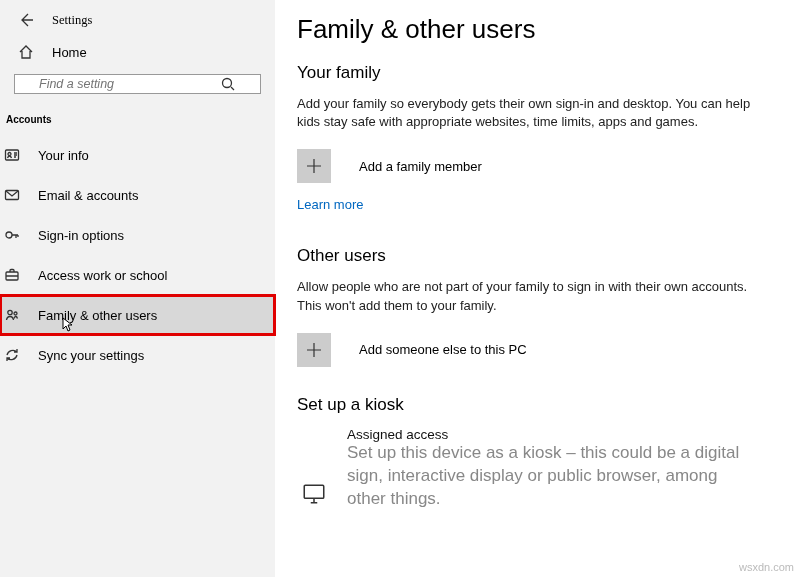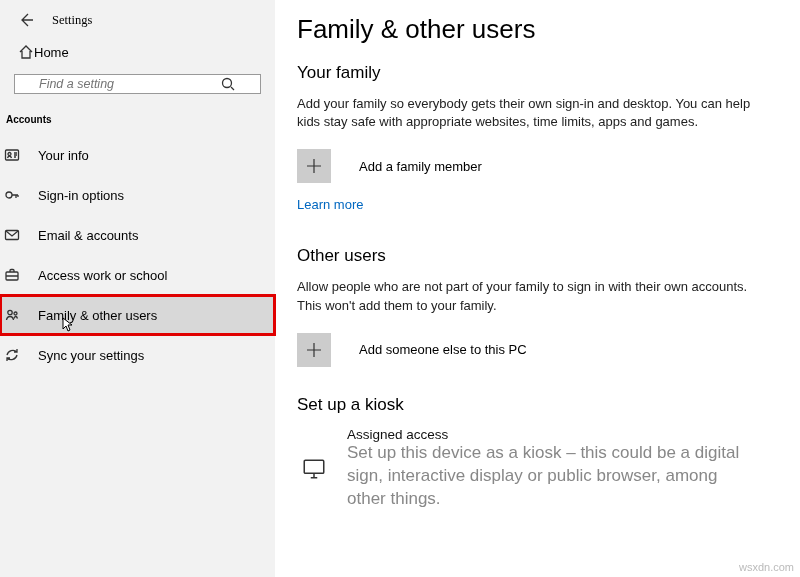--- a/index.html
+++ b/index.html
@@ -27,20 +27,21 @@
     align-items: center;
     padding: 12px 18px 8px 18px;
     gap: 18px;
     font-family: Liberation Serif, serif;
   }
   .header-title { font-size: 12.5px; }
   .home-row {
     display: flex;
     align-items: center;
     padding: 8px 18px;
+    gap: 18px;
     font-size: 13px;
     cursor: pointer;
   }
   .search-wrap { padding: 6px 14px 2px; }
   .search {
     width: 100%;
     height: 20px;
     border: 1px solid #999;
     background: #fff;
     display: flex;
@@ -135,21 +136,21 @@
   .link {
     color: #0067c0;
     font-size: 13px;
     cursor: pointer;
     display: inline-block;
     margin-bottom: 6px;
   }
   .kiosk-row {
     display: flex;
     gap: 16px;
-    align-items: center;
+    align-items: flex-end;
     margin-top: 6px;
   }
   .kiosk-icon {
     width: 34px; height: 34px;
     display: flex;
     align-items: center;
     justify-content: center;
   }
   .kiosk-text .ktitle { font-size: 13.5px; color: #111; }
   .kiosk-text .kdesc { font-size: 17px; color: #888; line-height: 1.35; max-width: 400px; }
@@ -204,35 +205,35 @@
           <circle cx="5.5" cy="7" r="1.5"></circle>
           <path d="M3.5 11c.5-1.3 1.5-2 2-2s1.5.7 2 2M10 6h3M10 8h3M10 10h2"></path>
         </svg>
     </span>
     <span>Your info</span>
   </div>
 
   <div class="nav-item">
     <span class="icon">
       <svg viewBox="0 0 16 16">
+          <rect x="1.5" y="3.5" width="13" height="9" rx="1"></rect>
+          <path d="M2 4l6 5 6-5"></path>
+        </svg>
+    </span>
+    <span>Email &amp; accounts</span>
+  </div>
+
+  <div class="nav-item">
+    <span class="icon">
+      <svg viewBox="0 0 16 16">
           <circle cx="5" cy="8" r="3"></circle>
           <path d="M8 8h6M12 8v3M14 8v2"></path>
         </svg>
     </span>
     <span>Sign-in options</span>
-  </div>
-
-  <div class="nav-item">
-    <span class="icon">
-      <svg viewBox="0 0 16 16">
-          <rect x="1.5" y="3.5" width="13" height="9" rx="1"></rect>
-          <path d="M2 4l6 5 6-5"></path>
-        </svg>
-    </span>
-    <span>Email &amp; accounts</span>
   </div>
 
   <div class="nav-item">
     <span class="icon">
       <svg viewBox="0 0 16 16">
           <rect x="2" y="5" width="12" height="8" rx="1"></rect>
           <path d="M6 5V3.5c0-.5.5-1 1-1h2c.5 0 1 .5 1 1V5M2 9h12"></path>
         </svg>
     </span>
     <span>Access work or school</span>

